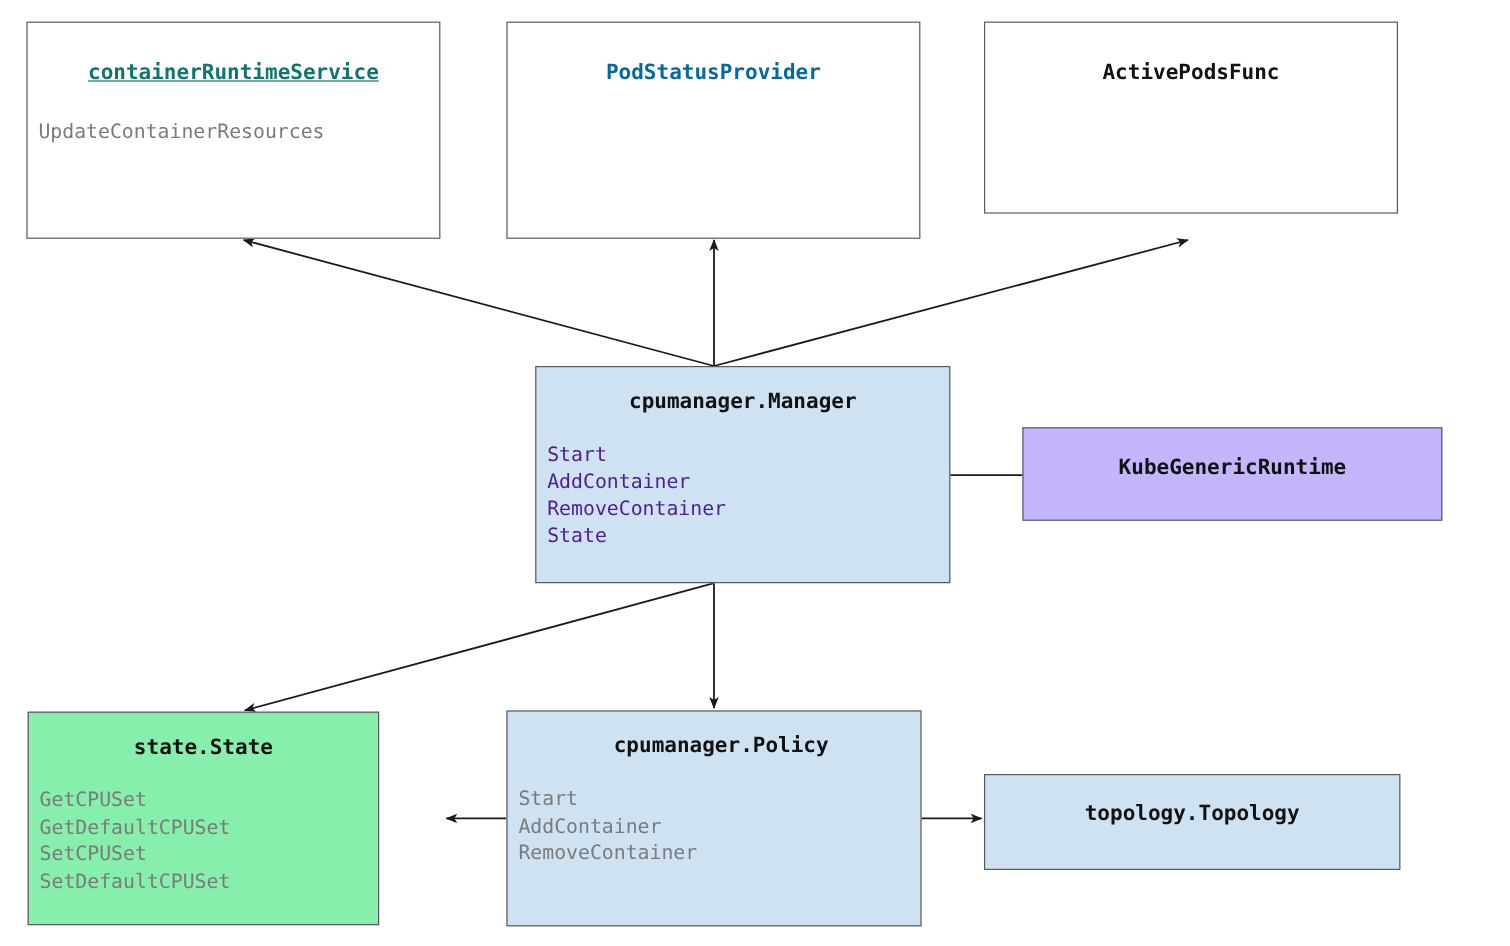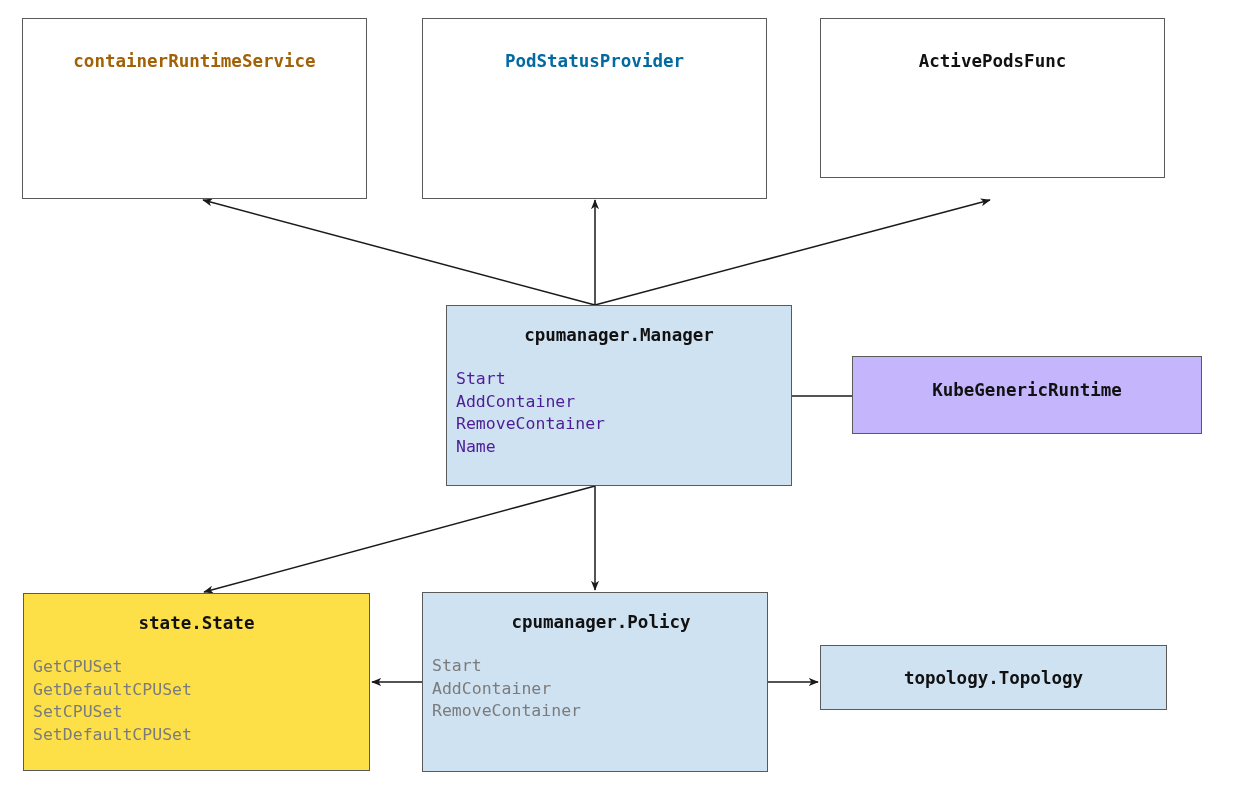--- a/index.html
+++ b/index.html
@@ -79,55 +79,58 @@
         <line x1="903" y1="396" x2="770" y2="396" stroke="#1a1a1a" stroke-width="1.5" marker-end="url(#arrowhead)"></line>
         <line x1="595" y1="486" x2="204" y2="592" stroke="#1a1a1a" stroke-width="1.5" marker-end="url(#arrowhead)"></line>
         <line x1="595" y1="486" x2="595" y2="590" stroke="#1a1a1a" stroke-width="1.5" marker-end="url(#arrowhead)"></line>
         <line x1="422" y1="682" x2="372" y2="682" stroke="#1a1a1a" stroke-width="1.5" marker-end="url(#arrowhead)"></line>
         <line x1="768" y1="682" x2="818" y2="682" stroke="#1a1a1a" stroke-width="1.5" marker-end="url(#arrowhead)"></line>
       </g>
   </svg>
 
   <div id="nodes-group">
       <div class="node" style="left: 22px; top: 18px; width: 345px; height: 181px; background: rgb(255, 255, 255); border-color: rgb(90, 90, 90);">
-        <div class="node-title" style="top: 32px; color: #a16207;">containerRuntimeService</div>
+        <div class="node-title" style="top: 32px; color: #0f766e; text-decoration: underline;">containerRuntimeService</div>
+        <div class="node-methods" style="top: 80px; color: rgb(123, 123, 123);">
+          <span class="method-line">UpdateContainerResources</span>
+        </div>
       </div>
       <div class="node" style="left: 422px; top: 18px; width: 345px; height: 181px; background: rgb(255, 255, 255); border-color: rgb(90, 90, 90);">
         <div class="node-title" style="top: 32px; color: #0369a1;">PodStatusProvider</div>
       </div>
       <div class="node" style="left: 820px; top: 18px; width: 345px; height: 160px; background: rgb(255, 255, 255); border-color: rgb(90, 90, 90);">
         <div class="node-title" style="top: 32px; color: rgb(17, 17, 17);">ActivePodsFunc</div>
       </div>
       <div class="node filled" style="left: 446px; top: 305px; width: 346px; height: 181px; background: rgb(207, 226, 242); border-color: rgb(90, 90, 90);">
         <div class="node-title" style="top: 19px; color: rgb(17, 17, 17);">cpumanager.Manager</div>
         <div class="node-methods" style="top: 62px; color: #4c1d95;">
           <span class="method-line">Start</span>
           <span class="method-line">AddContainer</span>
           <span class="method-line">RemoveContainer</span>
-          <span class="method-line">Name</span>
+          <span class="method-line">State</span>
         </div>
       </div>
       <div class="node" style="left: 852px; top: 356px; width: 350px; height: 78px; background: #c4b5fd; border-color: rgb(90, 90, 90);">
         <div class="node-title" style="top: 23px; color: rgb(17, 17, 17);">KubeGenericRuntime</div>
       </div>
-      <div class="node filled" style="left: 23px; top: 593px; width: 347px; height: 178px; background: #fde047; border-color: rgb(90, 90, 90);">
+      <div class="node filled" style="left: 23px; top: 593px; width: 293px; height: 178px; background: #86efac; border-color: rgb(90, 90, 90);">
         <div class="node-title" style="top: 19px; color: rgb(17, 17, 17);">state.State</div>
         <div class="node-methods" style="top: 62px; color: rgb(123, 123, 123);">
           <span class="method-line">GetCPUSet</span>
           <span class="method-line">GetDefaultCPUSet</span>
           <span class="method-line">SetCPUSet</span>
           <span class="method-line">SetDefaultCPUSet</span>
         </div>
       </div>
       <div class="node filled" style="left: 422px; top: 592px; width: 346px; height: 180px; background: rgb(207, 226, 242); border-color: rgb(90, 90, 90);">
         <div class="node-title" style="top: 19px; color: rgb(17, 17, 17); padding-left: 12px;">cpumanager.Policy</div>
         <div class="node-methods" style="top: 62px; color: rgb(123, 123, 123);">
           <span class="method-line">Start</span>
           <span class="method-line">AddContainer</span>
           <span class="method-line">RemoveContainer</span>
         </div>
       </div>
-      <div class="node filled" style="left: 820px; top: 645px; width: 347px; height: 65px; background: rgb(207, 226, 242); border-color: rgb(90, 90, 90);">
+      <div class="node filled" style="left: 820px; top: 645px; width: 347px; height: 80px; background: rgb(207, 226, 242); border-color: rgb(90, 90, 90);">
         <div class="node-title" style="top: 22px; color: rgb(17, 17, 17);">topology.Topology</div>
       </div>
     </div>
 
 </div>
 
 </body></html>

